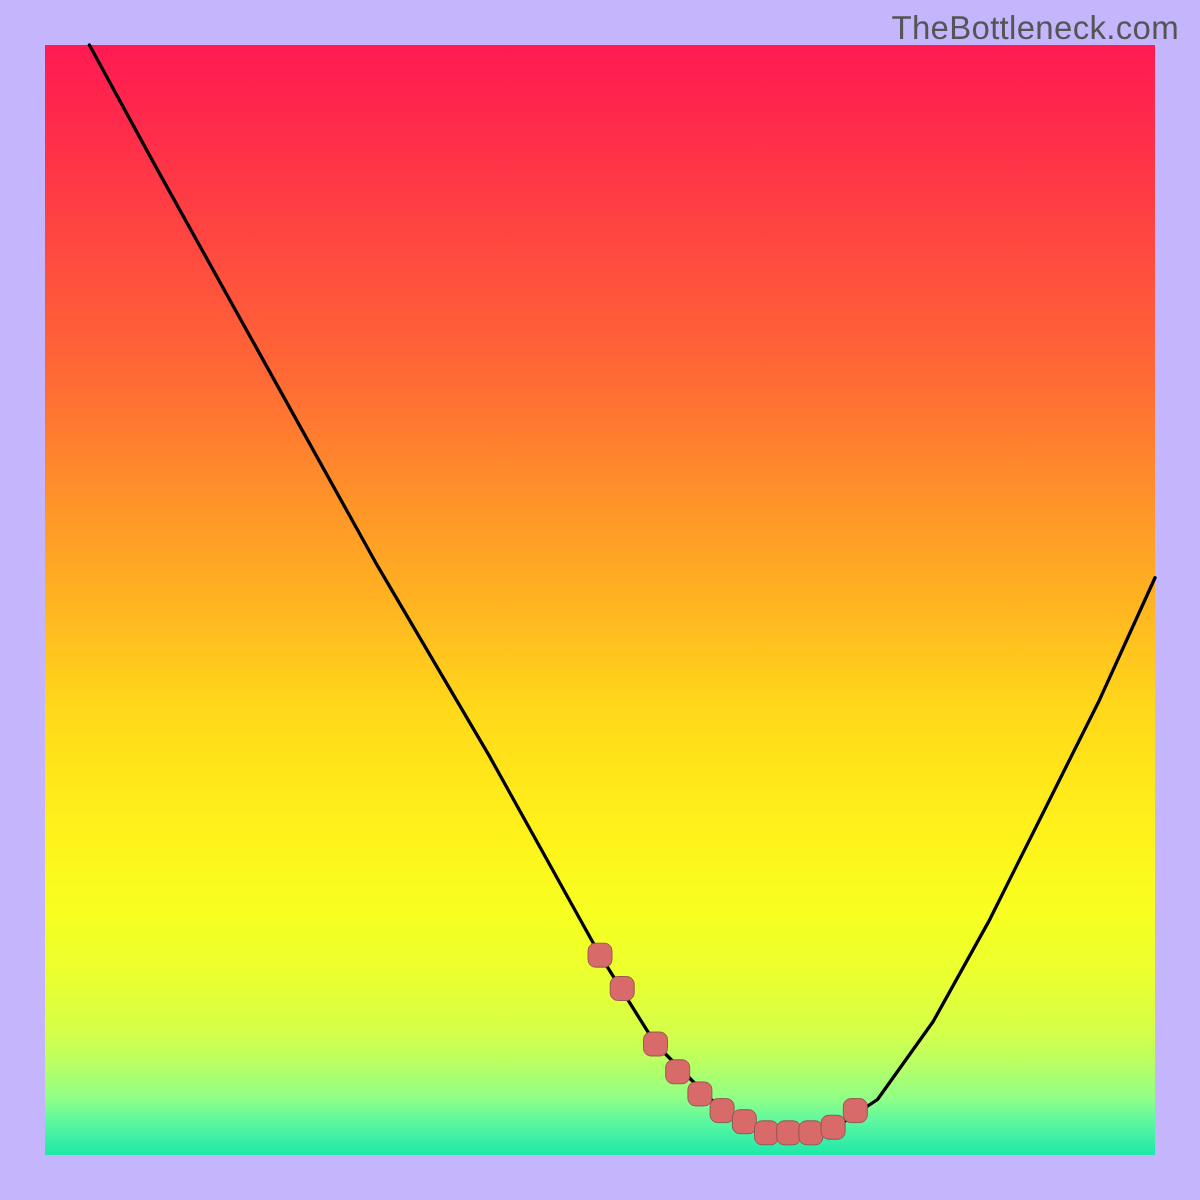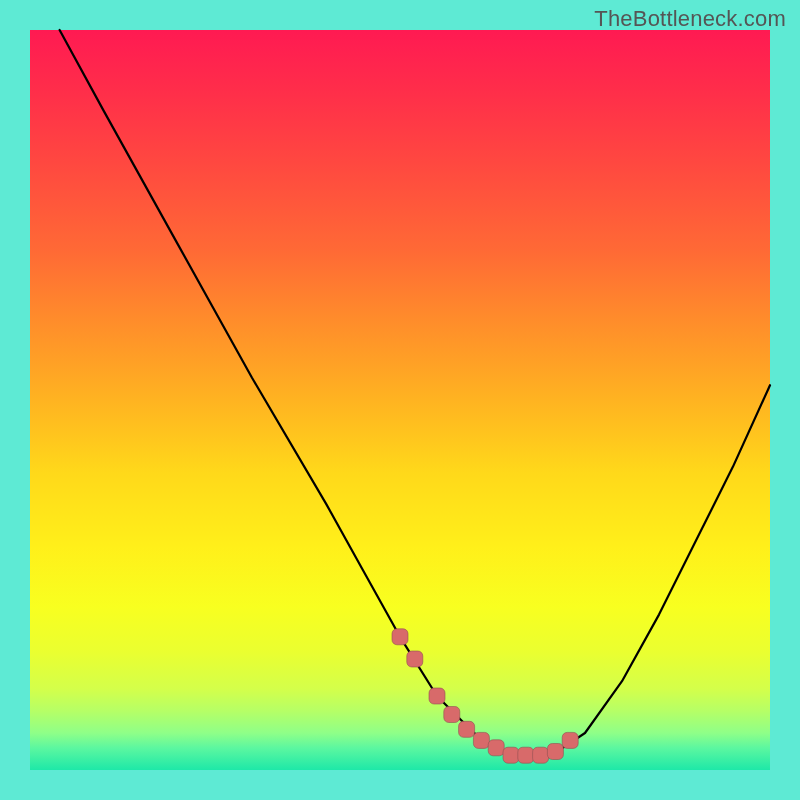--- a/index.html
+++ b/index.html
@@ -8,21 +8,21 @@
     width: 800px;
     height: 800px;
     background: #000;
     overflow: hidden;
     font-family: Arial, Helvetica, sans-serif;
   }
   .outer {
     position: relative;
     width: 800px;
     height: 800px;
-    background: #5eead4;
+    background: #c4b5fd;
   }
   .attribution {
     position: absolute;
     top: 6px;
     right: 14px;
     color: #555555;
     font-size: 22px;
     font-weight: 500;
     letter-spacing: 0.2px;
     user-select: none;

